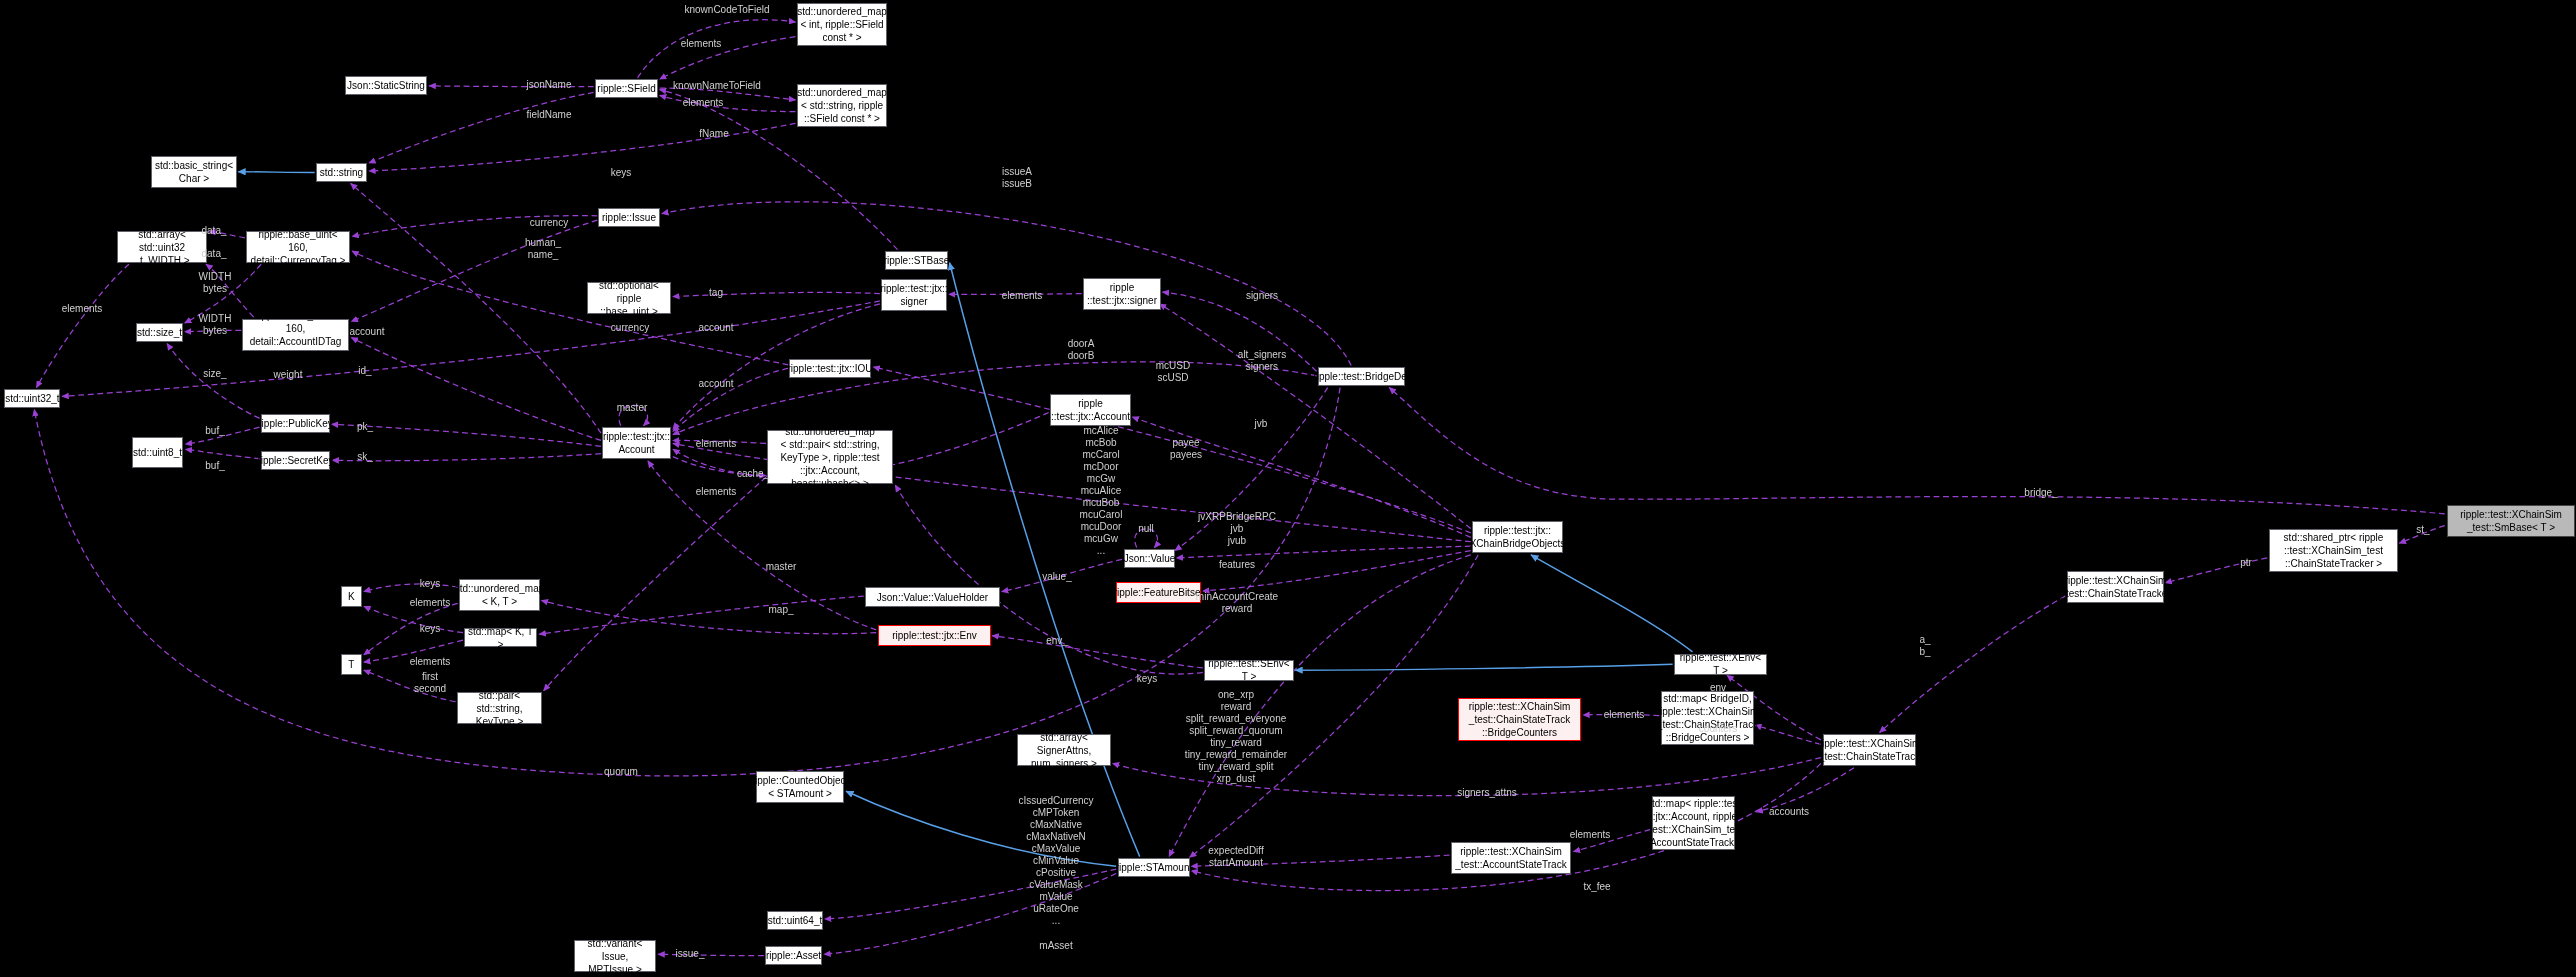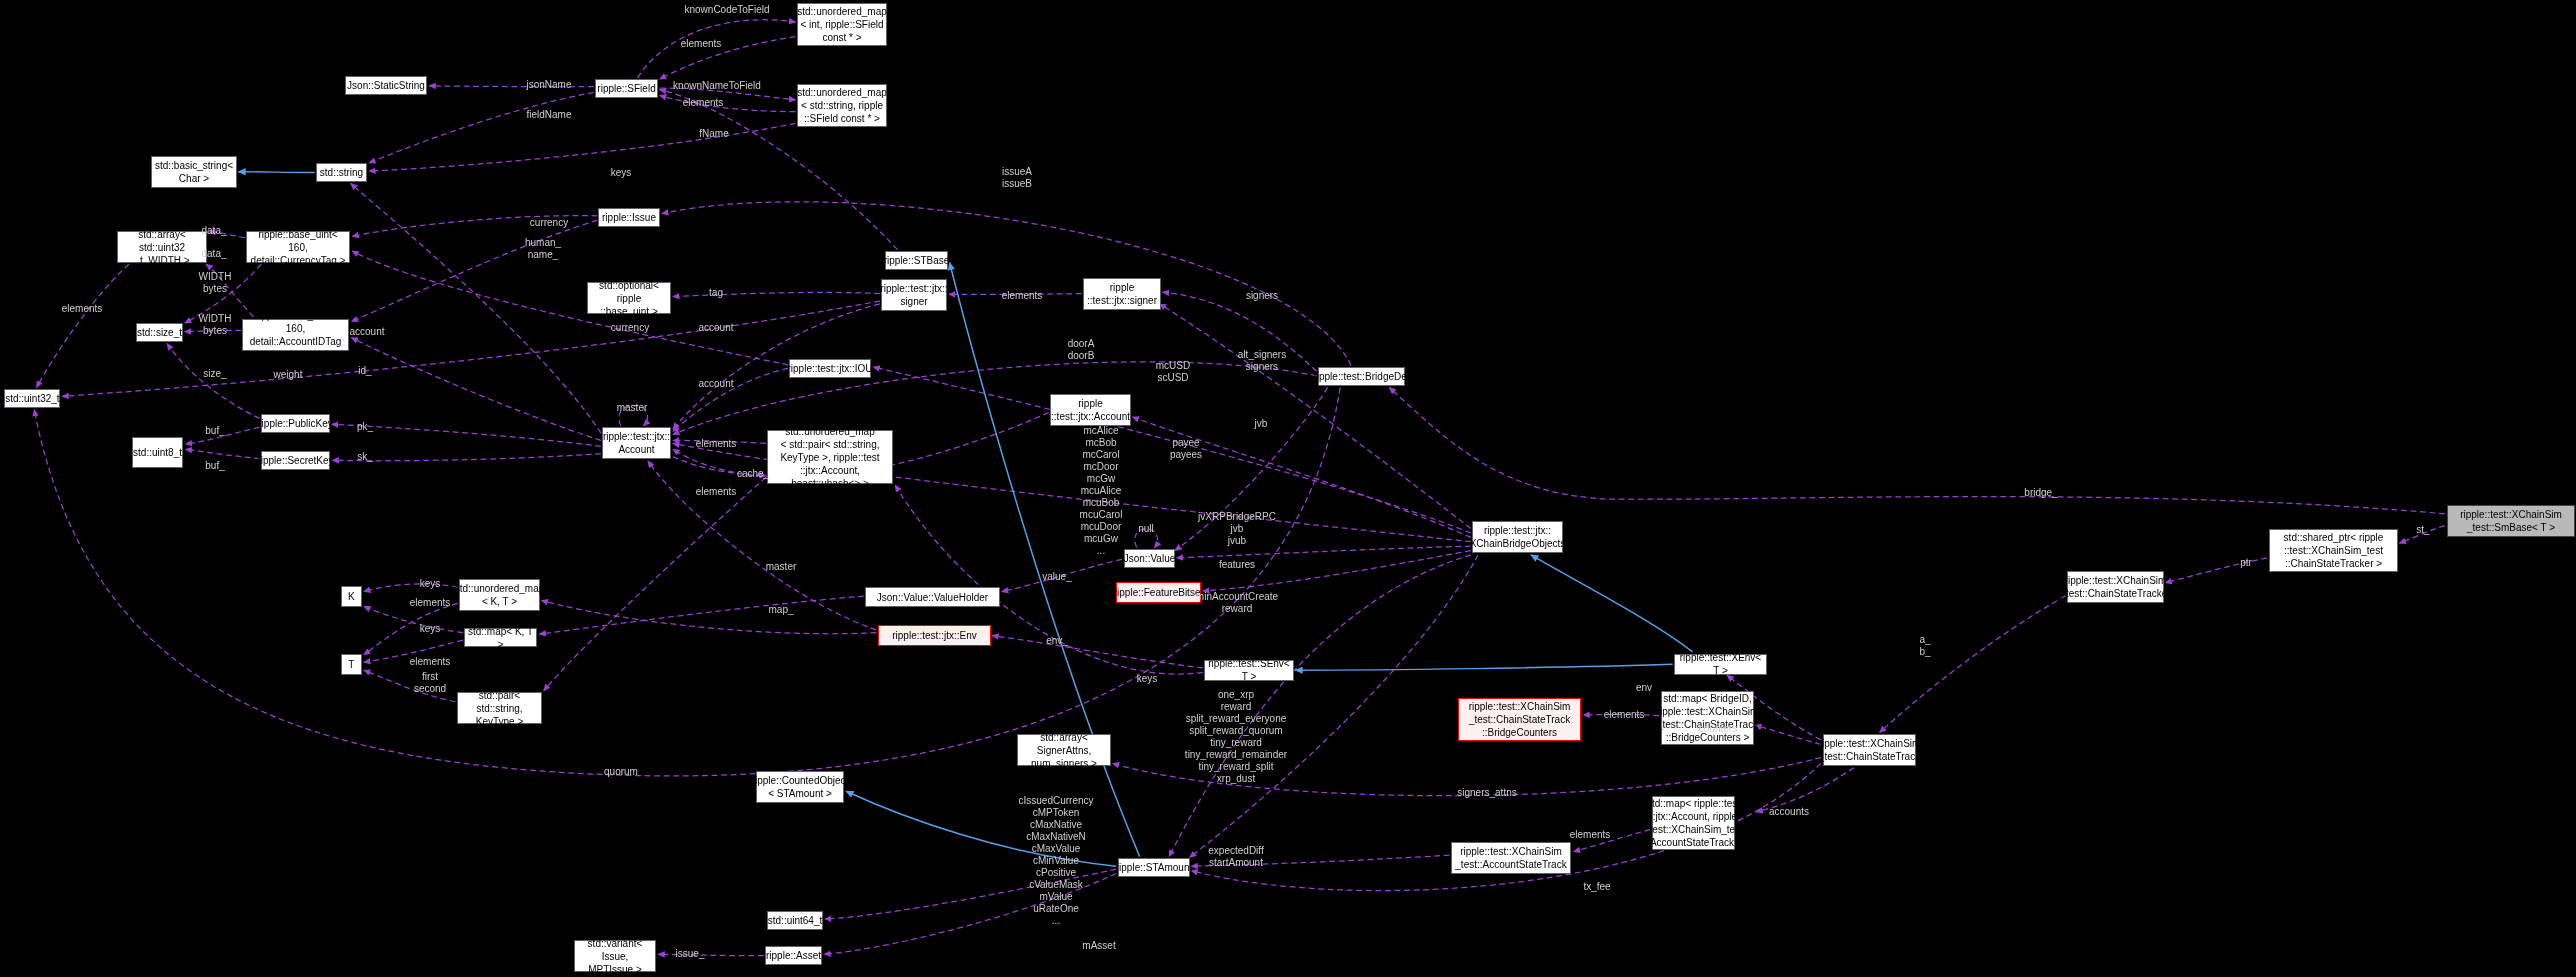--- a/index.html
+++ b/index.html
@@ -270,21 +270,21 @@
       <div class="elabel" style="left: 430px; top: 584px;">keys</div>
       <div class="elabel" style="left: 430px; top: 603px;">elements</div>
       <div class="elabel" style="left: 430px; top: 629px;">keys</div>
       <div class="elabel" style="left: 1057px; top: 641px;">env_</div>
       <div class="elabel" style="left: 1925px; top: 646px;">a_
 b_</div>
       <div class="elabel" style="left: 430px; top: 662px;">elements</div>
       <div class="elabel" style="left: 1147px; top: 679px;">keys</div>
       <div class="elabel" style="left: 430px; top: 683px;">first
 second</div>
-      <div class="elabel" style="left: 1644px; top: 688px;">env</div>
+      <div class="elabel" style="left: 1718px; top: 688px;">env</div>
       <div class="elabel" style="left: 1718px; top: 729px;">counters</div>
       <div class="elabel" style="left: 1624px; top: 715px;">elements</div>
       <div class="elabel" style="left: 1236px; top: 737px;">one_xrp
 reward
 split_reward_everyone
 split_reward_quorum
 tiny_reward
 tiny_reward_remainder
 tiny_reward_split
 xrp_dust</div>
@@ -299,17 +299,17 @@
 cMinValue
 cPositive
 cValueMask
 mValue
 uRateOne
 ...</div>
       <div class="elabel" style="left: 1590px; top: 835px;">elements</div>
       <div class="elabel" style="left: 1236px; top: 857px;">expectedDiff
 startAmount</div>
       <div class="elabel" style="left: 1597px; top: 887px;">tx_fee</div>
-      <div class="elabel" style="left: 1056px; top: 946px; margin-left: 43px;">mAsset</div>
+      <div class="elabel" style="left: 1056px; top: 946px;">mAsset</div>
       <div class="elabel" style="left: 690px; top: 954px;">issue_</div>
     </div>
 </div>
 
 
 </body></html>

